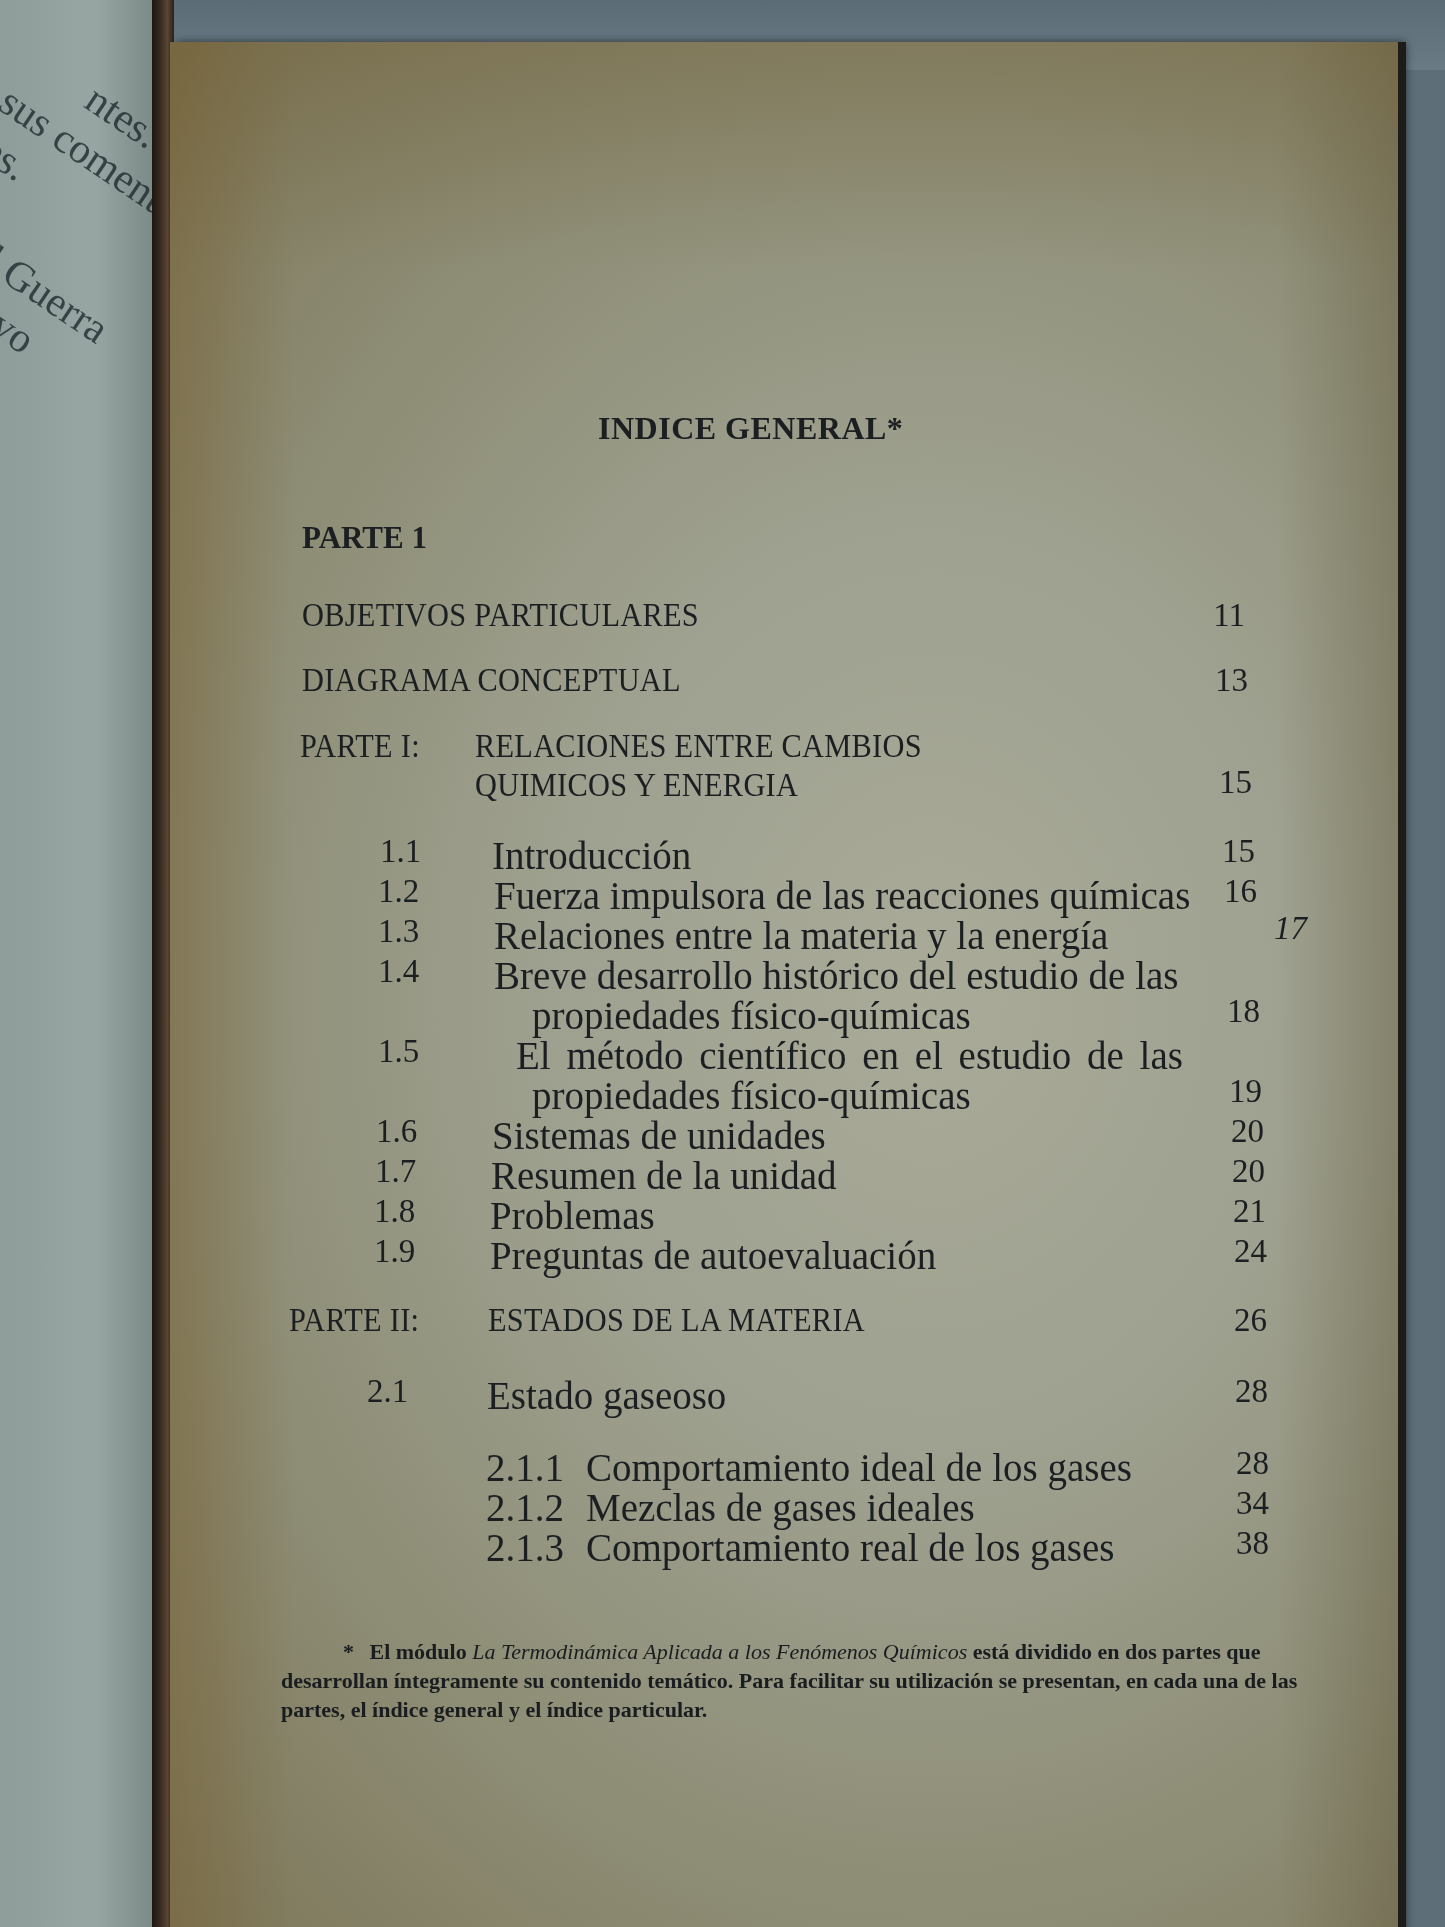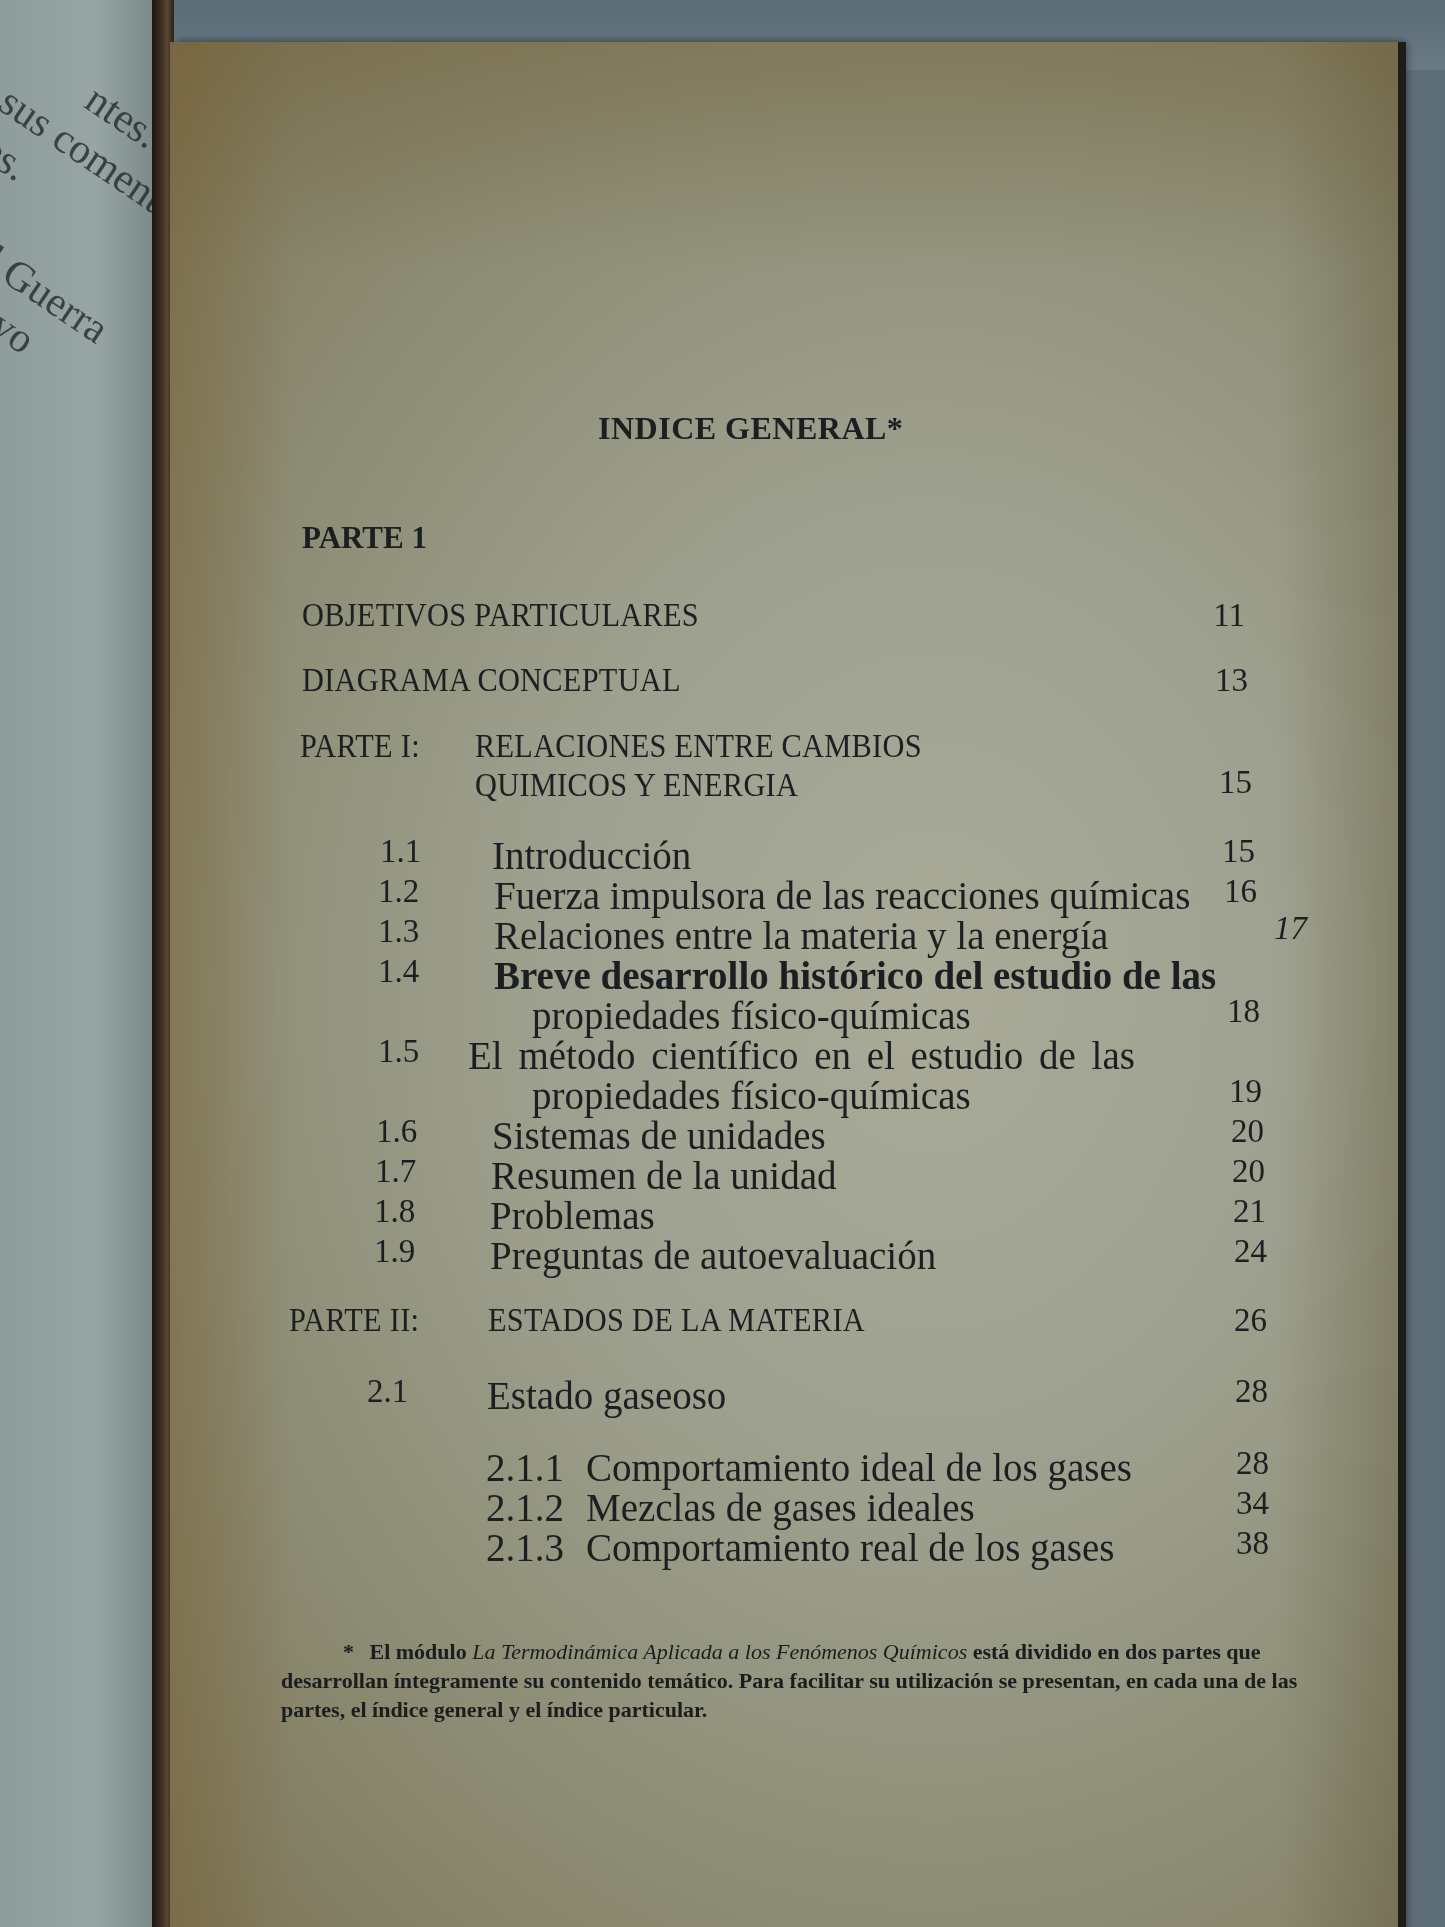--- a/index.html
+++ b/index.html
@@ -98,26 +98,26 @@
 
 <div class="txt num" style="left:378px; top:873px;">1.2</div>
 <div class="txt entry" style="left:494px; top:873px;">Fuerza impulsora de las reacciones químicas</div>
 <div class="txt pg" style="left:1197px; top:873px;">16</div>
 
 <div class="txt num" style="left:378px; top:913px;">1.3</div>
 <div class="txt entry" style="left:494px; top:913px;">Relaciones entre la materia y la energía</div>
 <div class="txt pg" style="left:1247px; top:910px;font-style:italic;">17</div>
 
 <div class="txt num" style="left:378px; top:953px;">1.4</div>
-<div class="txt entry" style="left:494px; top:953px;font-weight:bold;">Breve desarrollo histórico del estudio de las</div>
+<div class="txt entry" style="left:494px; top:953px;">Breve desarrollo histórico del estudio de las</div>
 <div class="txt entry" style="left:532px; top:993px;">propiedades físico-químicas</div>
 <div class="txt pg" style="left:1200px; top:993px;">18</div>
 
 <div class="txt num" style="left:378px; top:1033px;">1.5</div>
-<div class="txt entry" style="left:468px; top:1033px; word-spacing:6px;">El método científico en el estudio de las</div>
+<div class="txt entry" style="left:516px; top:1033px; word-spacing:6px;">El método científico en el estudio de las</div>
 <div class="txt entry" style="left:532px; top:1073px;">propiedades físico-químicas</div>
 <div class="txt pg" style="left:1202px; top:1073px;">19</div>
 
 <div class="txt num" style="left:376px; top:1113px;">1.6</div>
 <div class="txt entry" style="left:492px; top:1113px;">Sistemas de unidades</div>
 <div class="txt pg" style="left:1204px; top:1113px;">20</div>
 
 <div class="txt num" style="left:375px; top:1153px;">1.7</div>
 <div class="txt entry" style="left:491px; top:1153px;">Resumen de la unidad</div>
 <div class="txt pg" style="left:1205px; top:1153px;">20</div>

